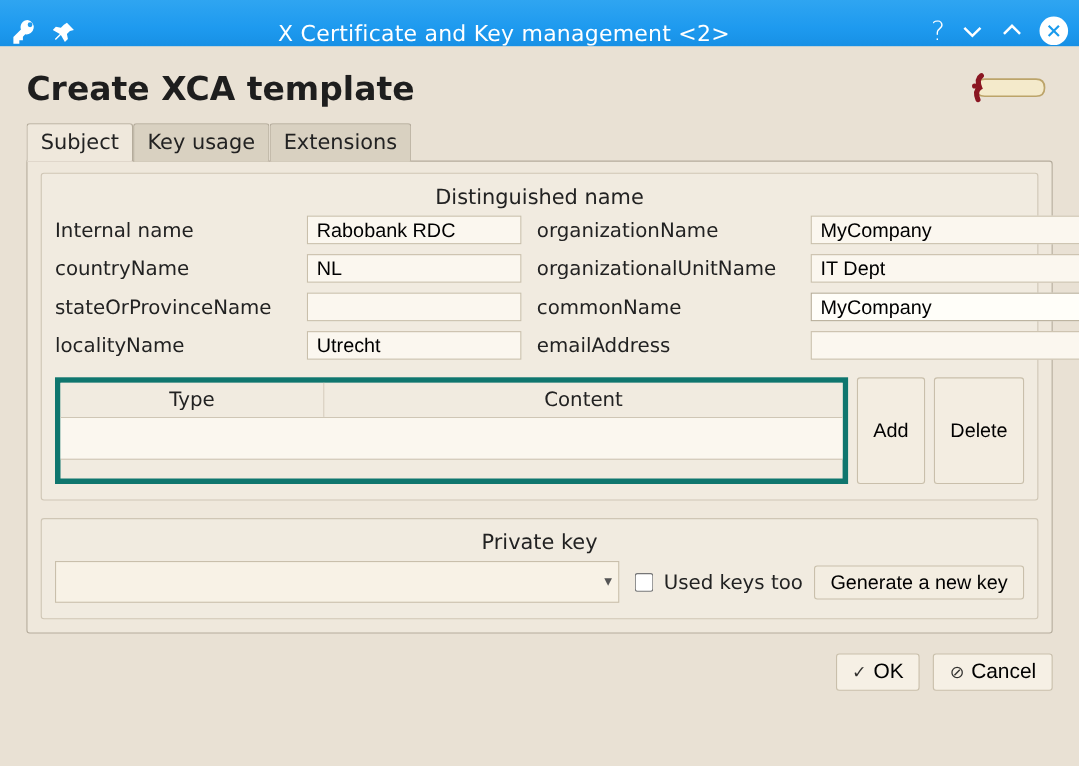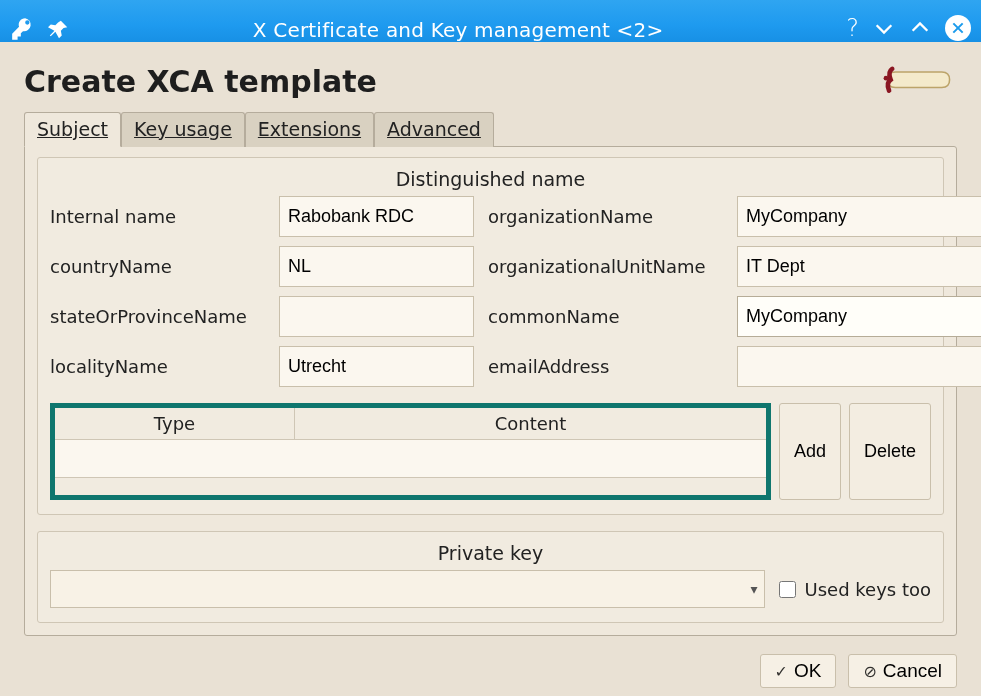--- a/index.html
+++ b/index.html
@@ -29,21 +29,21 @@
   }
   .close-circle svg path { stroke:#1b9bec; }
 
   
   .content { padding:16px 24px 20px 24px; }
   .header-row { display:flex; align-items:flex-start; justify-content:space-between; }
   h1 { font-size:30px; margin:6px 0 12px 0; font-weight:600; color:#1e1e1e; }
   .scroll-icon { width:80px; height:45px; }
 
   
-  .tabs { display:flex;text-decoration:underline; }
+  .tabs { display:flex; }
   .tab {
     padding:5px 12px 6px; font-size:19px;
     border:1px solid #b5ac9c; border-bottom:none;
     background:#d9d1c1; border-top-left-radius:3px; border-top-right-radius:3px;
     margin-right:0px; cursor:pointer;
     position:relative; top:1px;
   }
   .tab.active {
     background:#efe8dc; z-index:2;
     border-bottom:1px solid #efe8dc;
@@ -63,21 +63,21 @@
   
   .dn-grid {
     display:grid;
     grid-template-columns: 215px 195px 235px 1fr;
     gap:9px 14px;
     align-items:center;
     margin-top:4px;
   }
   .dn-grid label { white-space:nowrap; }
   input[type=text], .combo {
-    height:41px; padding:2px 8px; font-size:18px;
+    height:26px; padding:2px 8px; font-size:18px;
     border:1px solid #c9bfab; background:#fbf7ef;
   }
 
   
   .dn-table { margin-top:16px; display:flex; gap:8px; }
   .dn-table-left { flex:1; border:5px solid #0f766e; background:#f1ebe0; }
   .dn-col-head { display:grid; grid-template-columns:240px 1fr; }
   .dn-col-head div {
     text-align:center; padding:5px 4px; background:#f1ebe0;
     border-right:1px solid #cfc6b5;
@@ -158,21 +158,20 @@
         <path d="M18 14 q-6 4 -2 14 q-6 4 -2 14" fill="none" stroke="#8a1622" stroke-width="6" stroke-linecap="round"></path>
         <circle cx="10" cy="26" r="3" fill="#8a1622"></circle>
       </svg>
     </span>
   </div>
 
   <div class="tabs">
     <div class="tab active">Subject</div>
     <div class="tab">Key usage</div>
     <div class="tab">Extensions</div>
-    <div class="tab">Advanced</div>
   </div>
 
   <div class="tab-panel">
 
     <div class="fieldset">
       <div class="fs-title">Distinguished name</div>
 
       <div class="dn-grid">
         <label>Internal name</label>
         <input type="text" value="Rabobank RDC" style="">
@@ -214,20 +213,21 @@
     <div class="fieldset pk-fieldset">
       <div class="fs-title">Private key</div>
       <div class="pk-row">
         <div class="combo">
           <span class="chev">▾</span>
         </div>
         <label class="chk">
           <input type="checkbox" style="">
           <span>Used keys too</span>
         </label>
+        <button class="btn">Generate a new key</button>
       </div>
     </div>
 
   </div>
 
   <div class="dialog-buttons">
     <button class="bottom-btn">
       <span class="sym">✓</span>
       <span>OK</span>
     </button>

